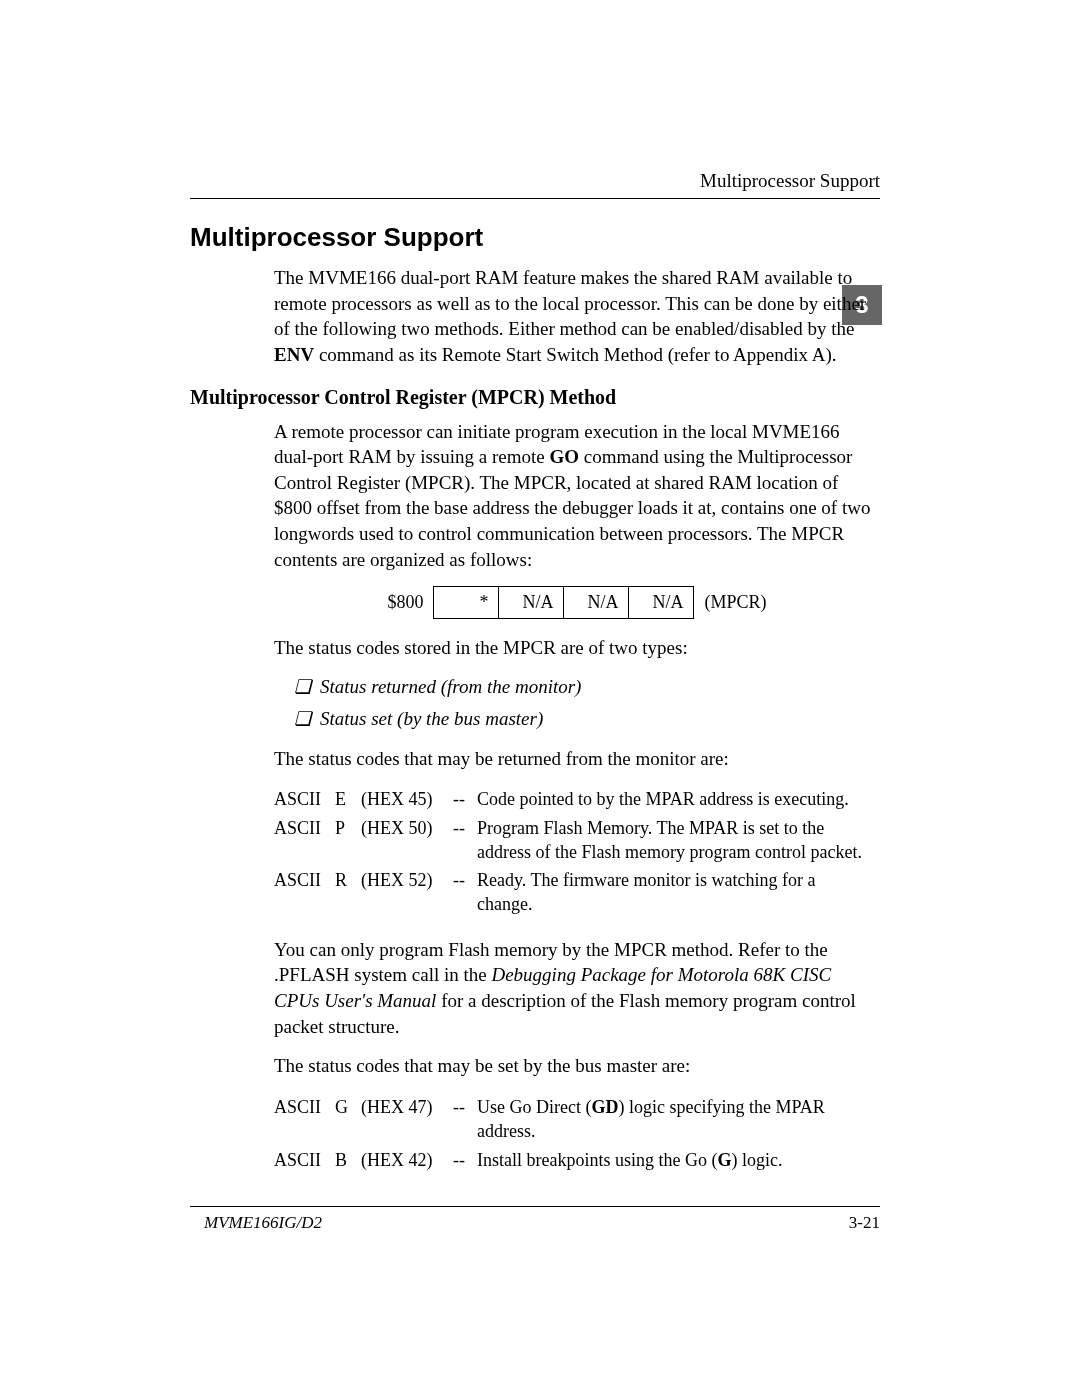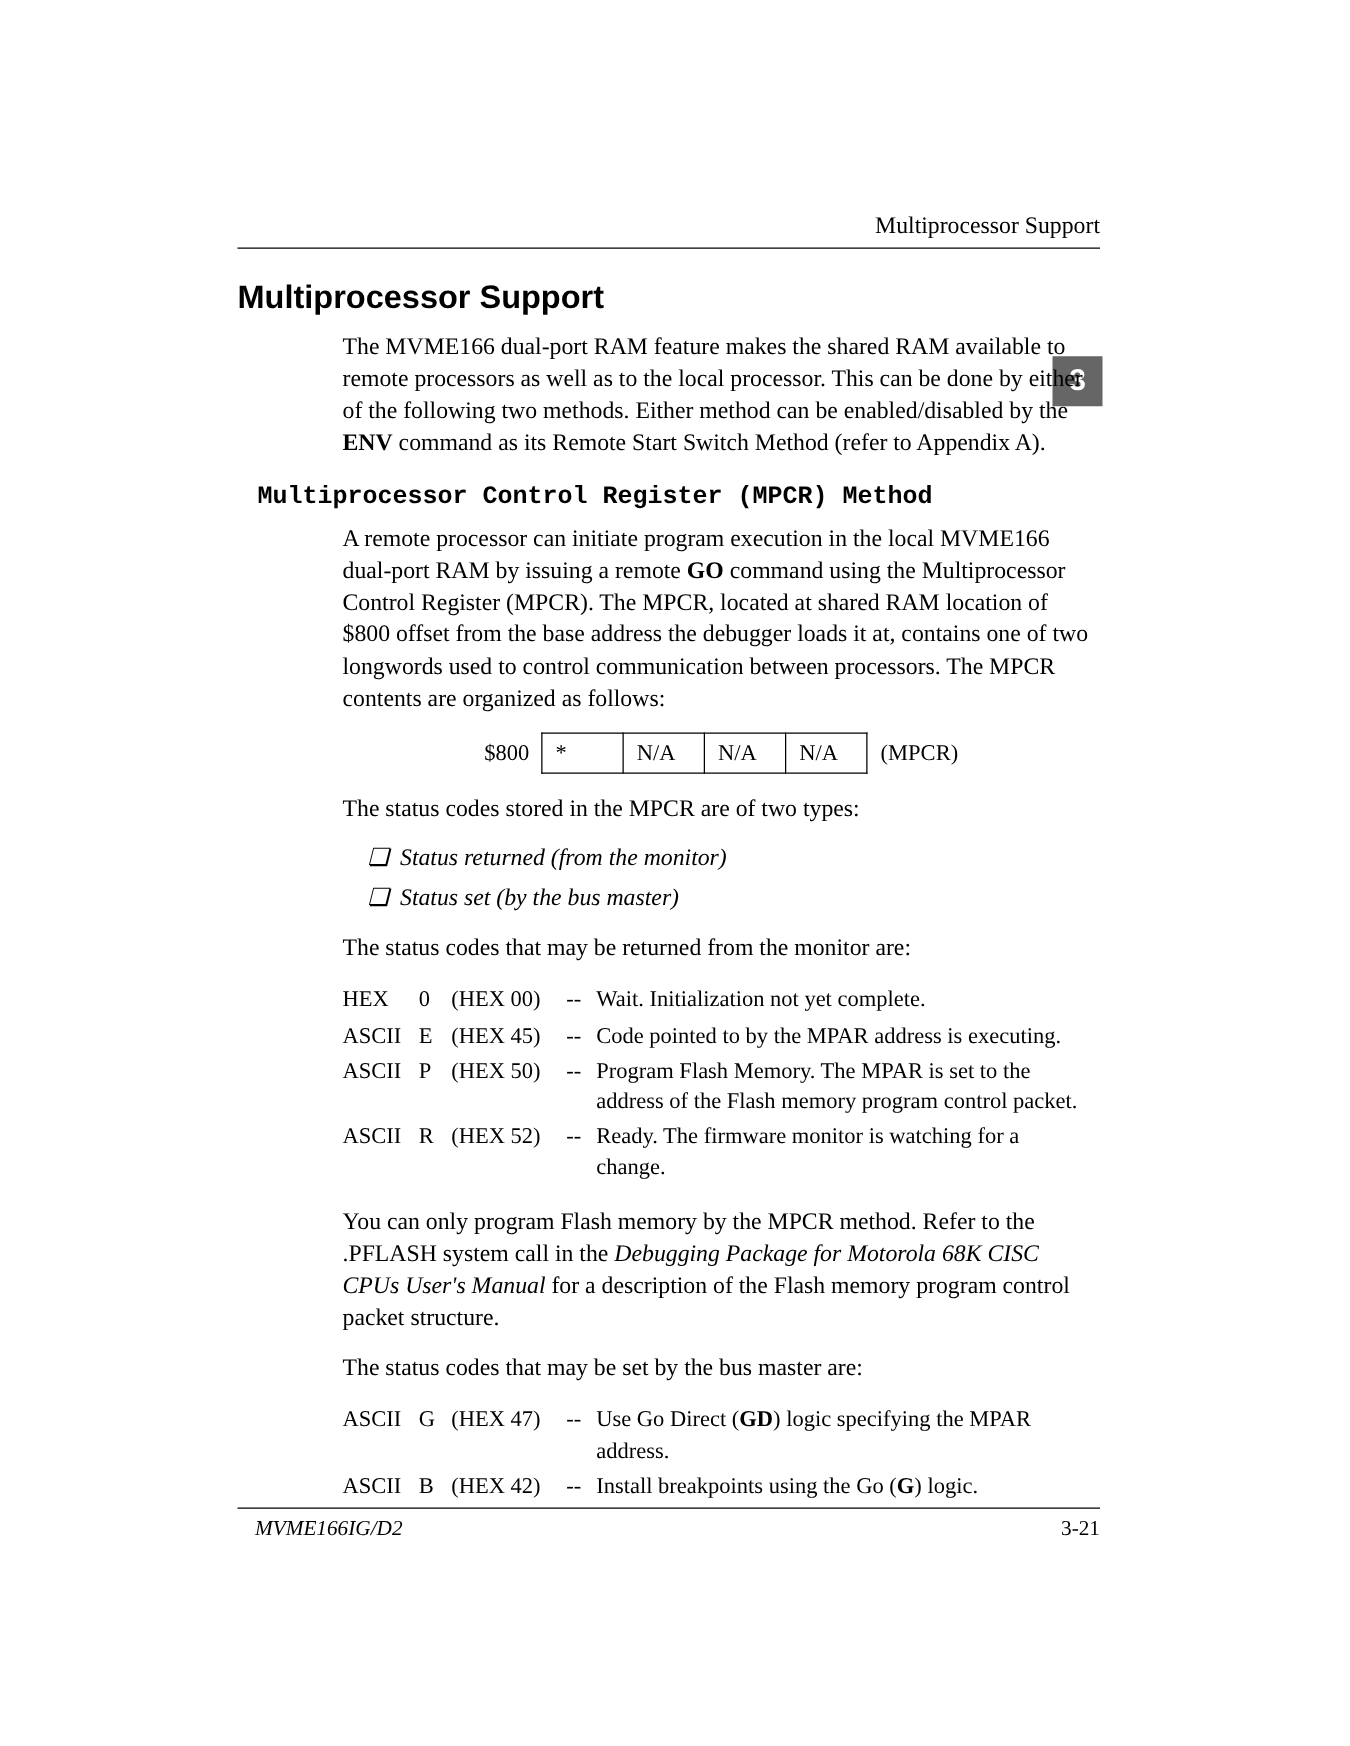--- a/index.html
+++ b/index.html
@@ -49,24 +49,24 @@
     left: 190px;
     right: 200px;
   }
   h1 {
     font-family: Arial, Helvetica, sans-serif;
     font-weight: bold;
     font-size: 26px;
     margin: 0 0 12px 0;
   }
   h2 {
-    font-family: Liberation Mono, monospace;
+    font-family: Liberation Serif, serif;
     font-weight: bold;
     font-size: 20px;
-    margin: 18px 0 10px 16px;
+    margin: 18px 0 10px 0;
   }
   .body-block {
     margin-left: 84px;
     font-size: 19px;
     line-height: 1.35;
   }
   .para { margin: 0 0 14px 0; }
   .bullets {
     list-style: none;
     padding: 0;
@@ -84,21 +84,21 @@
     width: 26px;
     text-indent: 0;
   }
   .mpcr-table {
     margin: 6px auto 16px auto;
     border-collapse: collapse;
     font-size: 18px;
   }
   .mpcr-table td {
     padding: 3px 10px;
-    text-align: left;
+    text-align: right;
   }
   .mpcr-table td.boxed {
     border: 1px solid #000;
     min-width: 44px;
   }
   .codes-table {
     border-collapse: collapse;
     font-size: 18px;
     margin: 6px 0 18px 0;
   }
@@ -179,27 +179,20 @@
 
       <ul class="bullets">
         <li>Status returned (from the monitor)</li>
         <li>Status set (by the bus master)</li>
       </ul>
 
       <p class="para">The status codes that may be returned from the monitor are:</p>
 
       <table class="codes-table">
         <tbody>
-            <tr>
-          <td class="c1">HEX</td>
-          <td class="c2">0</td>
-          <td class="c3">(HEX 00)</td>
-          <td class="c4">--</td>
-          <td class="c5">Wait.  Initialization not yet complete.</td>
-        </tr>
         <tr>
           <td class="c1">ASCII</td>
           <td class="c2">E</td>
           <td class="c3">(HEX 45)</td>
           <td class="c4">--</td>
           <td class="c5">Code pointed to by the MPAR address is executing.</td>
         </tr>
         <tr>
           <td class="c1">ASCII</td>
           <td class="c2">P</td>

